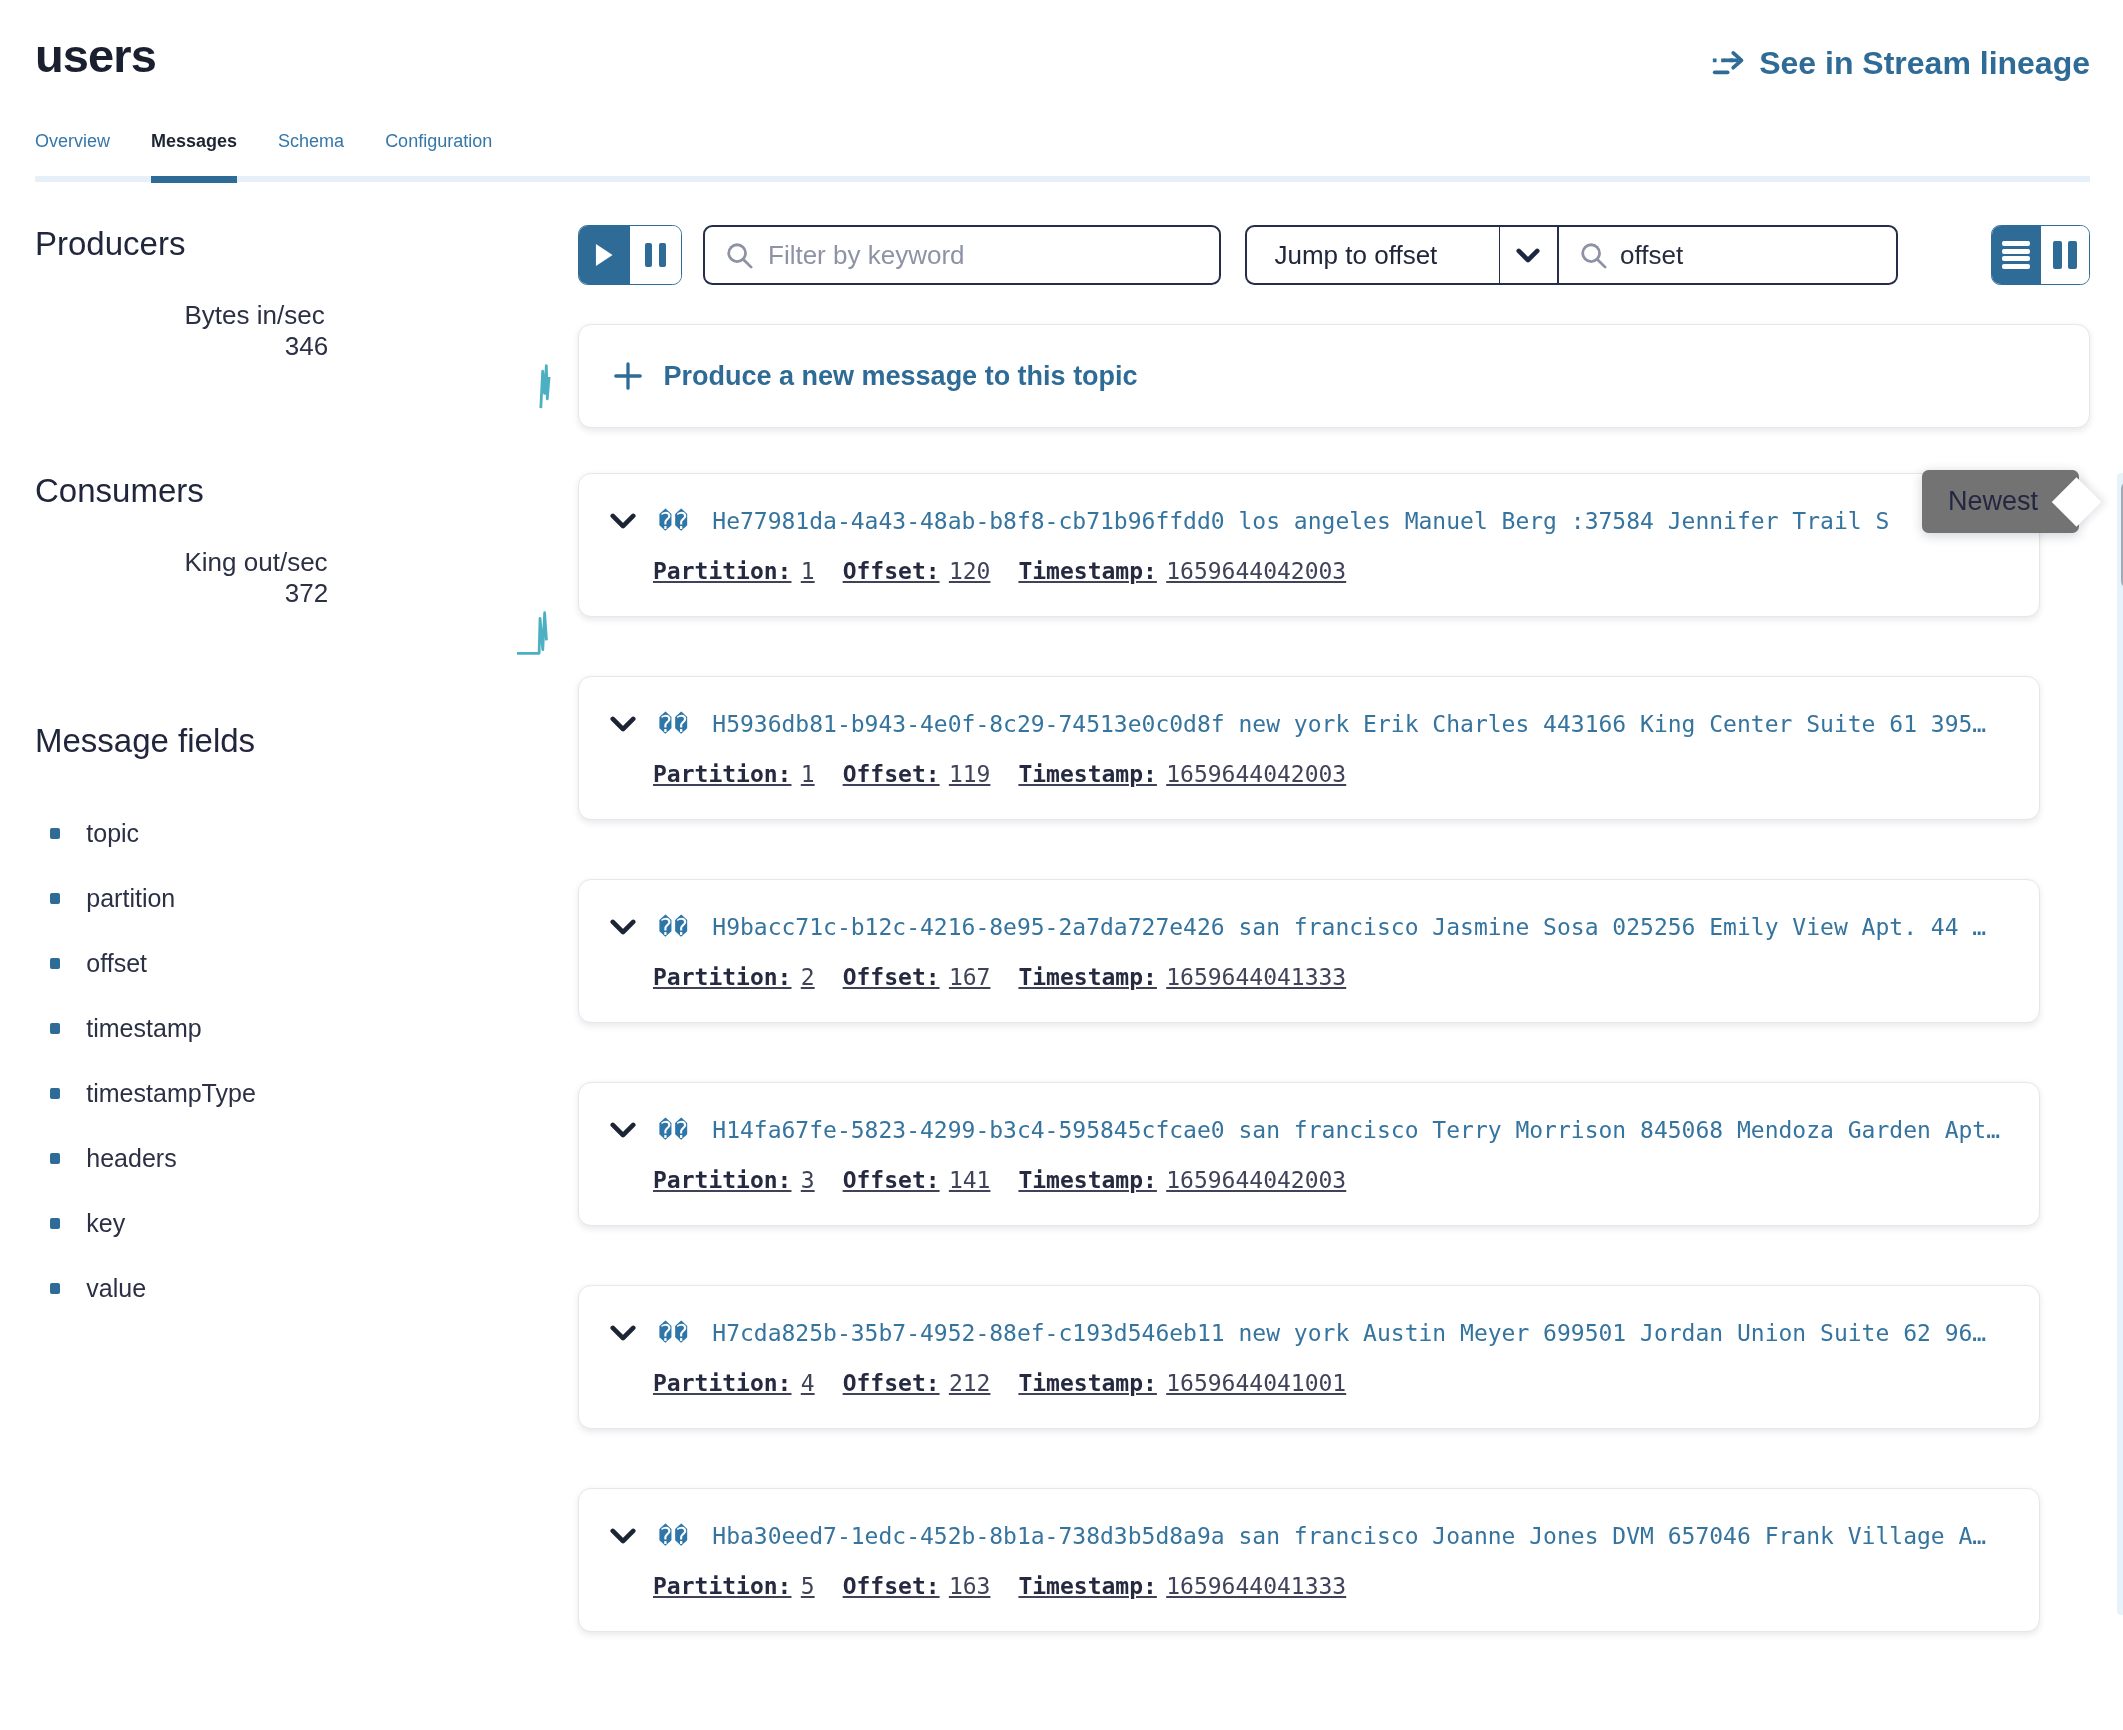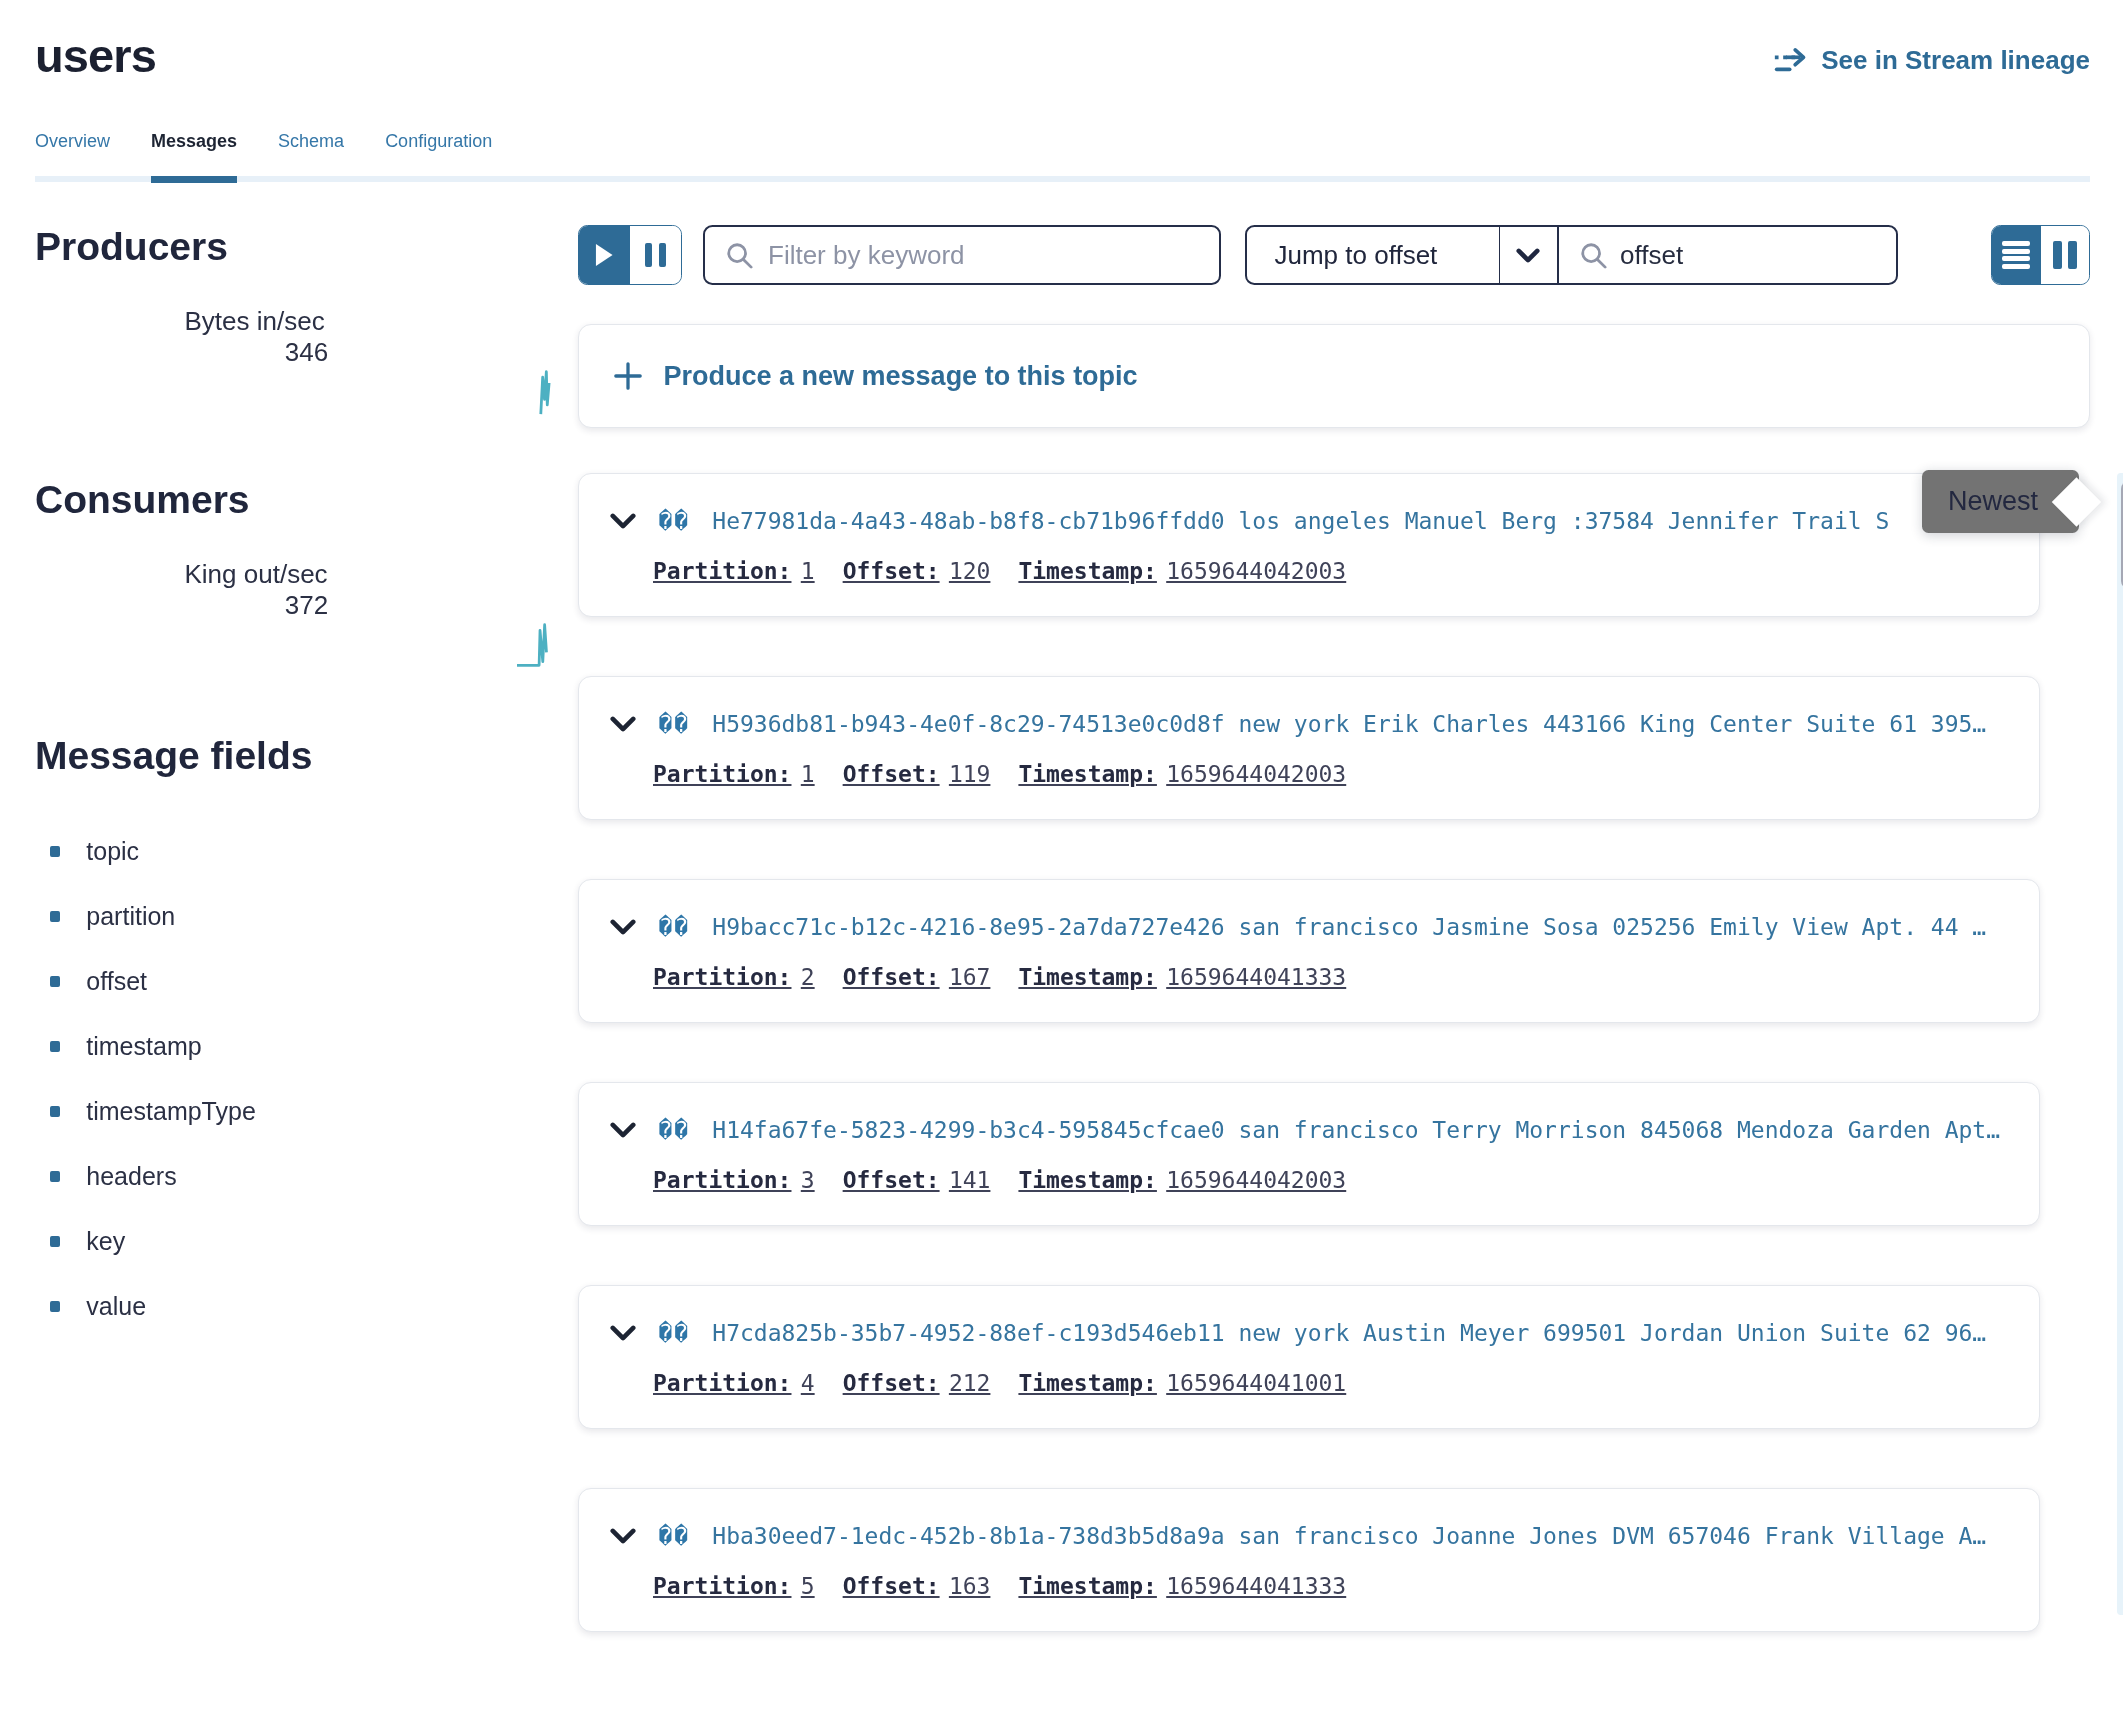--- a/index.html
+++ b/index.html
@@ -5,37 +5,37 @@
   * { margin:0; padding:0; box-sizing:border-box; }
   html,body { width:2124px; height:1730px; background:#ffffff; overflow:hidden;
               font-family:"Liberation Sans", sans-serif; color:#1d2433; }
 
   .page { position:relative; width:2124px; height:1730px; padding:28px 34px 0 35px; }
 
   
   .header { display:flex; justify-content:space-between; align-items:flex-start; }
   .title { font-size:47px; font-weight:800; color:#1b2030; letter-spacing:-0.9px; }
   .lineage-link { display:flex; align-items:center; gap:11.2px; color:#2e6b96;
-                  font-size:26px; font-weight:700; margin-top:17px; cursor:pointer; }
+                  font-size:32px; font-weight:700; margin-top:17px; cursor:pointer; }
 
   
   .tabs-wrap { margin-top:48px; border-bottom:6.5px solid #e7f0f8; }
   .tabs { display:flex; gap:41px; padding-left:0; }
   .tab { font-size:18px; color:#3577a8; padding-bottom:24px; position:relative; cursor:pointer; }
   .tab.active { color:#1d2433; font-weight:700; }
   .tab.active::after { content:""; position:absolute; left:0; right:0; bottom:-6.5px;
                        height:6.5px; background:#2e6b96; }
 
   
   .content { display:flex; margin-top:43px; }
   .sidebar { width:543px; flex:none; }
   .main { flex:1; position:relative; }
 
   
-  .side-section h2 { font-size:39px; font-weight:700; color:#20263c; }
+  .side-section h2 { font-size:33px; font-weight:400; color:#20263c; }
   .stat-row { display:flex; align-items:center; margin-top:37px;flex-direction:column; }
   .stat-label { font-size:26px; color:#2b3044; width:244px; }
   .stat-value { font-size:26px; color:#2b3044; }
   .sparkline { margin-left:auto; margin-right:26px; }
   .side-section.producers { margin-bottom:62px; }
   .side-section.consumers { margin-bottom:65px; }
   .fields-list { list-style:none; margin-top:41px; }
   .fields-list li { display:flex; align-items:center; font-size:25px; color:#2b3044;
                     height:65px; padding-left:15px; }
   .bullet { width:10.3px; height:10.3px; background:#2e6b96; border-radius:1.9px;

